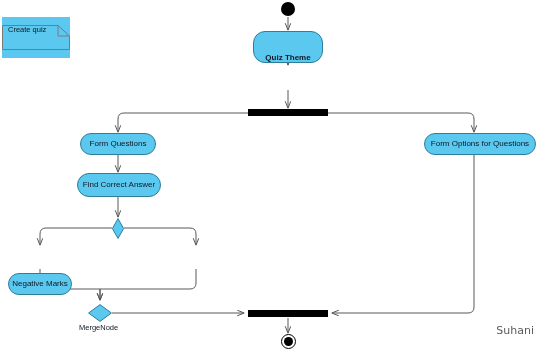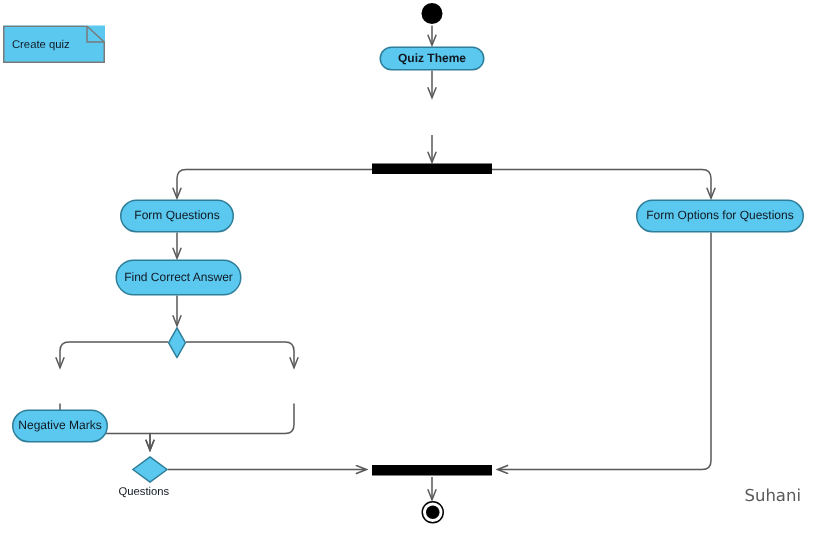--- a/index.html
+++ b/index.html
@@ -140,31 +140,31 @@
       <path d="M196,269 L196,283 Q196,289 190,289 L100,289 L100,300" marker-end="url(#arrow)"></path>
 
       <path d="M112,313 L244,313" marker-end="url(#arrow)"></path>
 
       <path d="M474,155 L474,307 Q474,313 468,313 L332,313" marker-end="url(#arrow)"></path>
 
       <path d="M288,318 L288,333" marker-end="url(#arrow)"></path>
     </g>
   </svg>
 
-  <div class="note" style="left:2px; top:17px; width:68px; height:25px;">
+  <div class="note" style="left:2px; top:17px; width:68px; height:41px;">
     <svg class="body" viewBox="0 0 68 25" xmlns="http://www.w3.org/2000/svg">
       <path d="M0.5,0.5 L56,0.5 L67.5,11 L67.5,24.5 L0.5,24.5 Z" fill="#5BC8F0" stroke="#7a7a7a" stroke-width="1"></path>
       <path d="M56,0.5 L56,11 L67.5,11" fill="none" stroke="#7a7a7a" stroke-width="1"></path>
     </svg>
     <span class="label">Create quiz</span>
   </div>
 
   <div class="initial-node" style="left:281px; top:2px; width:14px; height:14px;"></div>
 
-  <div class="node bold" style="left:253px; top:31px; width:70px; height:16px;">
+  <div class="node bold" style="left:253px; top:31px; width:70px; height:32px;align-items:flex-end;">
     <span>Quiz Theme</span>
   </div>
 
 
   <div class="barnode" style="left:248px; top:109px; width:80px; height:7px;"></div>
 
   <div class="node" style="left:80px; top:133px; width:76px; height:22px;">
     <span>Form Questions</span>
   </div>
 
@@ -185,21 +185,21 @@
   <div class="node" style="left:8px; top:246px; width:64px; height:22px;margin-top:27px;">
     <span>Negative Marks</span>
   </div>
 
 
   <div class="diamond-tall" style="left:88px; top:304px; width:24px; height:18px;">
     <svg viewBox="0 0 24 18" width="24" height="18" xmlns="http://www.w3.org/2000/svg">
       <path d="M12,0.6 L23.4,9 L12,17.4 L0.6,9 Z" fill="#5BC8F0" stroke="#2E7E99" stroke-width="1"></path>
     </svg>
   </div>
-  <div class="merge-label" style="left:79px; top:323px;">Questions</div>
+  <div class="merge-label" style="left:79px; top:323px;">MergeNode</div>
 
   <div class="barnode" style="left:248px; top:310px; width:80px; height:7px;"></div>
 
   <div class="final-node" style="left:281px; top:334px; width:15px; height:15px;">
     <span class="inner"></span>
   </div>
 
   <div class="signature" style="left:400px; top:324px; width:134px;">
     <div>Suhani</div>
   </div>

